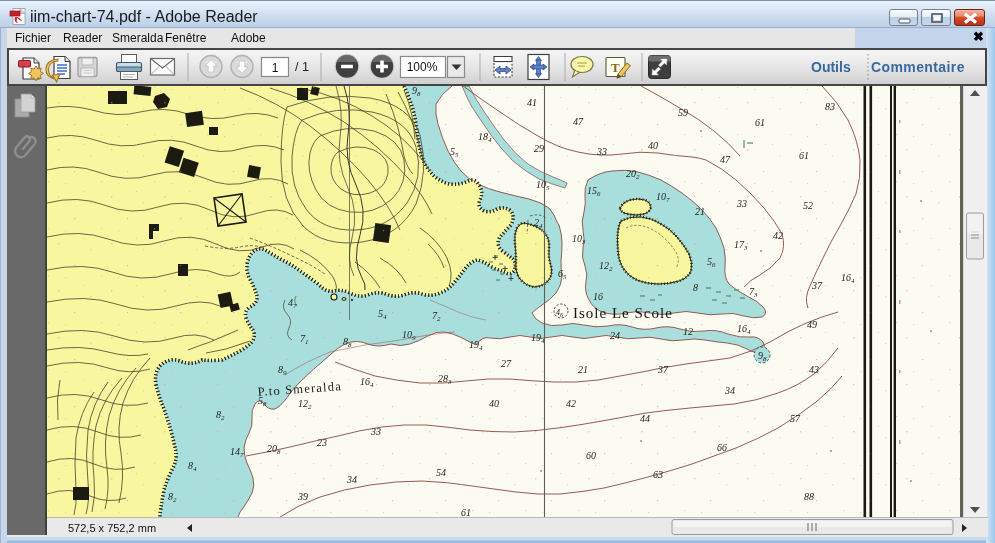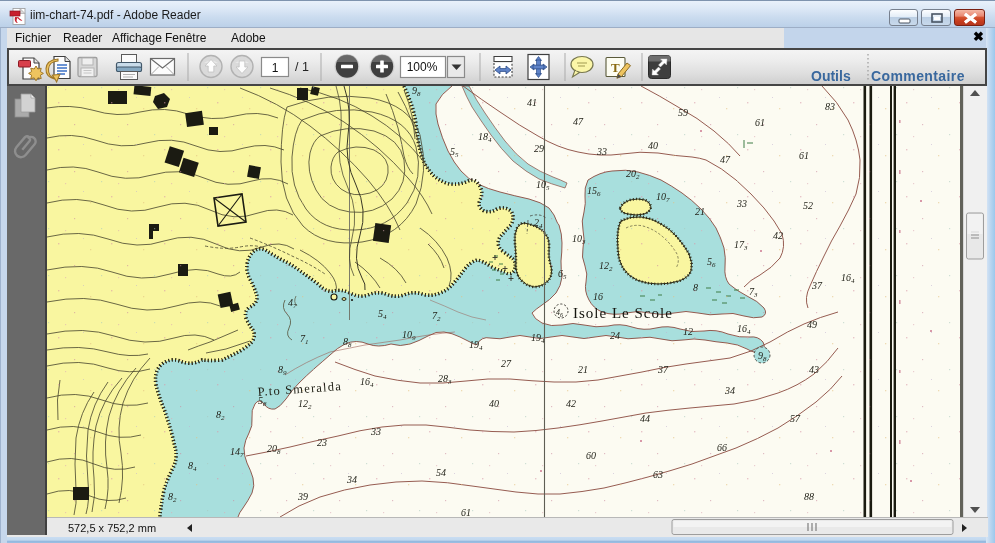--- a/index.html
+++ b/index.html
@@ -5,34 +5,34 @@
 html,body{margin:0;padding:0;width:995px;height:543px;overflow:hidden;background:#C3D5EB;}
 *{box-sizing:border-box;}
 #win{position:absolute;left:0;top:0;width:995px;height:543px;font-family:"Liberation Sans",sans-serif;}
 
 #bL{position:absolute;left:0;top:0;width:7px;height:543px;background:linear-gradient(90deg,#9FB3CE 0,#9FB3CE 1px,#C6D7EC 1px,#C6D7EC 7px);}
 #bR{position:absolute;right:0;top:0;width:9px;height:543px;background:linear-gradient(90deg,#D9E6F5 0,#BED7F0 4px,#9CC8EC 9px);}
 #bB{position:absolute;left:0;bottom:0;width:995px;height:6px;background:linear-gradient(180deg,#C9DDF2 0,#C2D8EE 3px,#86AFDA 5px,#AECBE8 6px);}
 
 #title{position:absolute;left:0;top:0;width:995px;height:28px;background:linear-gradient(180deg,#E9F1FB 0,#DCE8F6 8px,#CBDCEF 16px,#B8CEE7 28px);border-top:1px solid #7E93AE;border-bottom:1px solid #9DAEC6;}
 #ticon{position:absolute;left:9px;top:7px;width:18px;height:17px;}
-#ttext{position:absolute;left:30px;top:7px;font-size:12px;color:#1b1b1b;}
+#ttext{position:absolute;left:30px;top:7px;font-size:16px;color:#1b1b1b;}
 .wbtn{position:absolute;top:8px;height:17px;border:1px solid #77808E;border-radius:3px;}
 #btnmin{left:889px;width:29px;background:linear-gradient(180deg,#FDFEFF 0,#E3EDF7 45%,#BCCFE4 50%,#C8D9EB 100%);}
 #btnmax{left:921px;width:30px;background:linear-gradient(180deg,#FDFEFF 0,#E3EDF7 45%,#BCCFE4 50%,#C8D9EB 100%);}
 #btncls{left:954px;width:31px;background:linear-gradient(180deg,#F4B7A4 0,#E98973 40%,#D4522F 50%,#C63C1D 75%,#B5371E 100%);border-color:#7A2012;}
 .wbtn svg{position:absolute;left:0;top:0;}
 
-#menu{position:absolute;left:7px;top:28px;width:777px;height:20px;background:#E6E6E6;font-size:12px;color:#111;}
+#menu{position:absolute;left:7px;top:28px;width:848px;height:20px;background:#E6E6E6;font-size:12px;color:#111;}
 #menu span{position:absolute;top:3px;}
 #menux{position:absolute;left:966px;top:1px;font-size:13px;font-weight:bold;color:#000;}
 
 #tbar{position:absolute;left:7px;top:48px;width:980px;height:38px;background:linear-gradient(180deg,#F4F4F4 0,#EDEDED 30%,#DEDEDE 70%,#CFCFCF 100%);border:2px solid #454545;border-bottom-width:2px;}
 #tbar svg{position:absolute;left:0;top:0;}
-.tbtxt{position:absolute;top:9px;font-size:14px;font-weight:bold;color:#39689E;margin-top:9px;}
+.tbtxt{position:absolute;top:9px;font-size:14px;font-weight:bold;color:#39689E;}
 
 #side{position:absolute;left:7px;top:86px;width:40px;height:449px;background:#696969;border-right:2px solid #404040;z-index:6;}
 #chart{position:absolute;left:47px;top:86px;width:914px;height:431px;}
 #vsep{position:absolute;left:960px;top:86px;width:3px;height:431px;background:#62625A;}
 #vsb{position:absolute;left:963px;top:86px;width:24px;height:431px;background:#F0F0F0;border-left:1px solid #D8D8D8;}
 
 #status{position:absolute;left:7px;top:517px;width:981px;height:20px;background:#E9E9E9;border-top:1px solid #B8B8B8;font-size:11px;color:#111;}
 #stext{position:absolute;left:61px;top:4px;}
 </style>
 </head>
@@ -63,21 +63,21 @@
     <div class="wbtn" id="btncls">
         <svg width="31" height="17">
           <path d="M10,4 L15.5,8.5 L21,4 M10,12.5 L15.5,8.2 L21,12.5" stroke="#fff" stroke-width="3.2" fill="none"></path>
           <path d="M10,4 L21,12.5 M21,4 L10,12.5" stroke="#fff" stroke-width="2.6"></path>
         </svg>
       </div>
   </div>
   <div id="menu">
     <span style="left:8px">Fichier</span>
     <span style="left:56px">Reader</span>
-    <span style="left:105px">Affichage</span>
+    <span style="left:105px">Smeralda</span>
     <span style="left:158px">Fenêtre</span>
     <span style="left:224px">Adobe</span>
     <div id="menux">✖</div>
   </div>
   <div id="tbar">
     <svg width="976" height="34" viewBox="7 50 976 34" id="tbicons">
 
       <path d="M21,58 h11 l5,5 v16 h-16 z" fill="#FDFDFD" stroke="#3f3f3f" stroke-width="1.2"></path>
       <path d="M32,58 l0,5 5,0" fill="#e2e2e2" stroke="#3f3f3f" stroke-width="1"></path>
       <rect x="16.5" y="60.5" width="12" height="6.5" rx="1" fill="#D8404C" stroke="#8c1a24" stroke-width="1"></rect>

